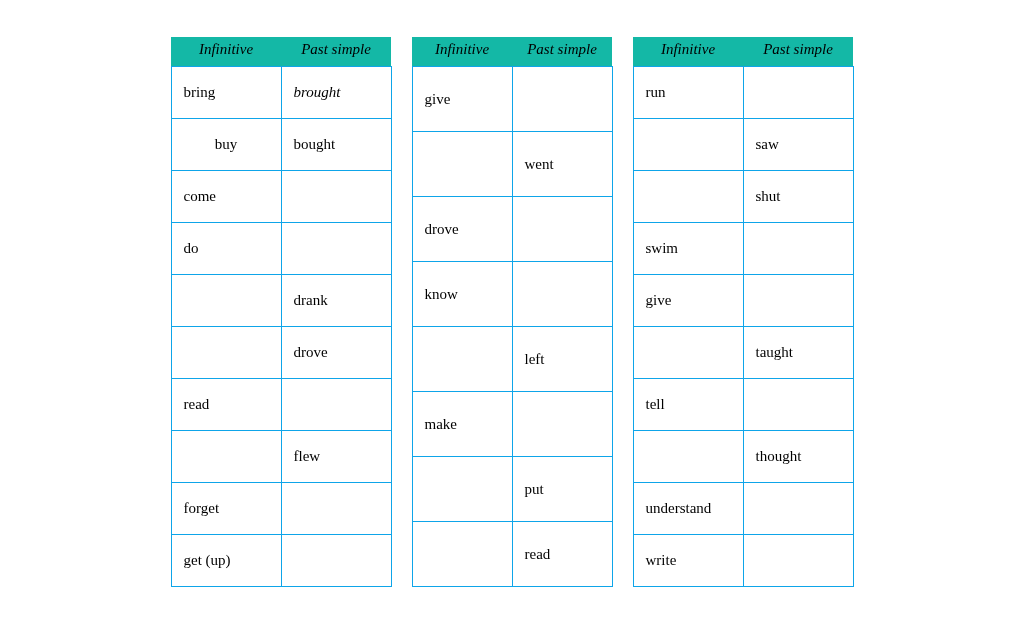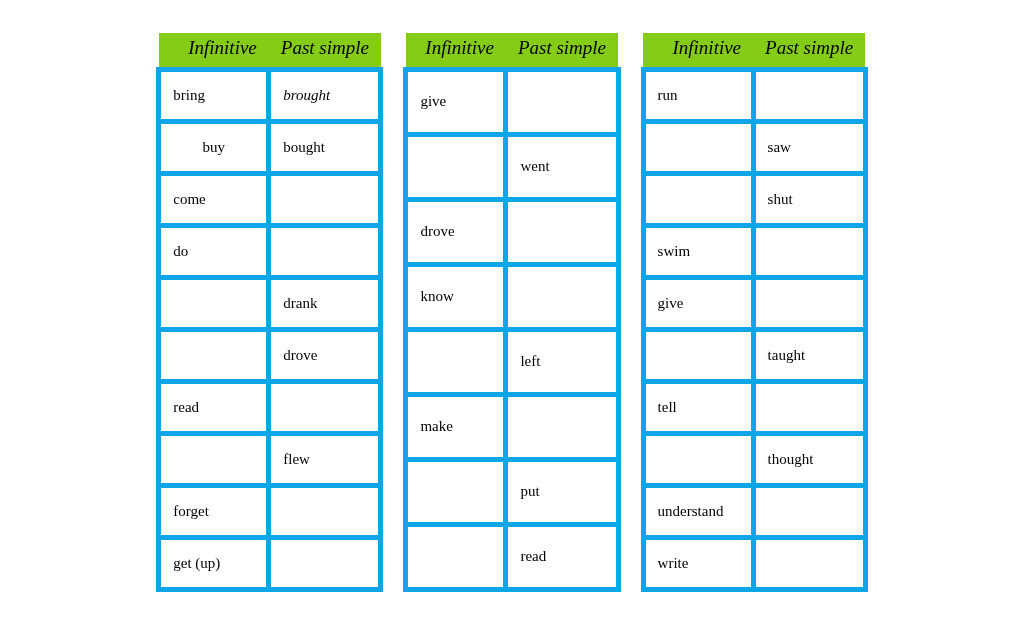--- a/index.html
+++ b/index.html
@@ -31,28 +31,28 @@
 
     .verb-table {
       border-collapse: collapse;
       font-size: 15px;
     }
 
     .verb-table th {
       font-style: italic;
       font-weight: normal;
       padding: 4px 12px 8px 12px;
-      text-align: right;
+      text-align: center;
       border: none;
-      background: #84cc16;
-      font-size: 19px;
+      background: #14b8a6;
+      font-size: 15px;
     }
 
     .verb-table td {
-      border: 5px solid #0ea5e9;
+      border: 1px solid #0ea5e9;
       padding: 5px 12px;
       min-width: 100px;
       height: 52px;
       vertical-align: middle;
       font-size: 15px;
     }
 
     .spacer {
       width: 20px;
     }

